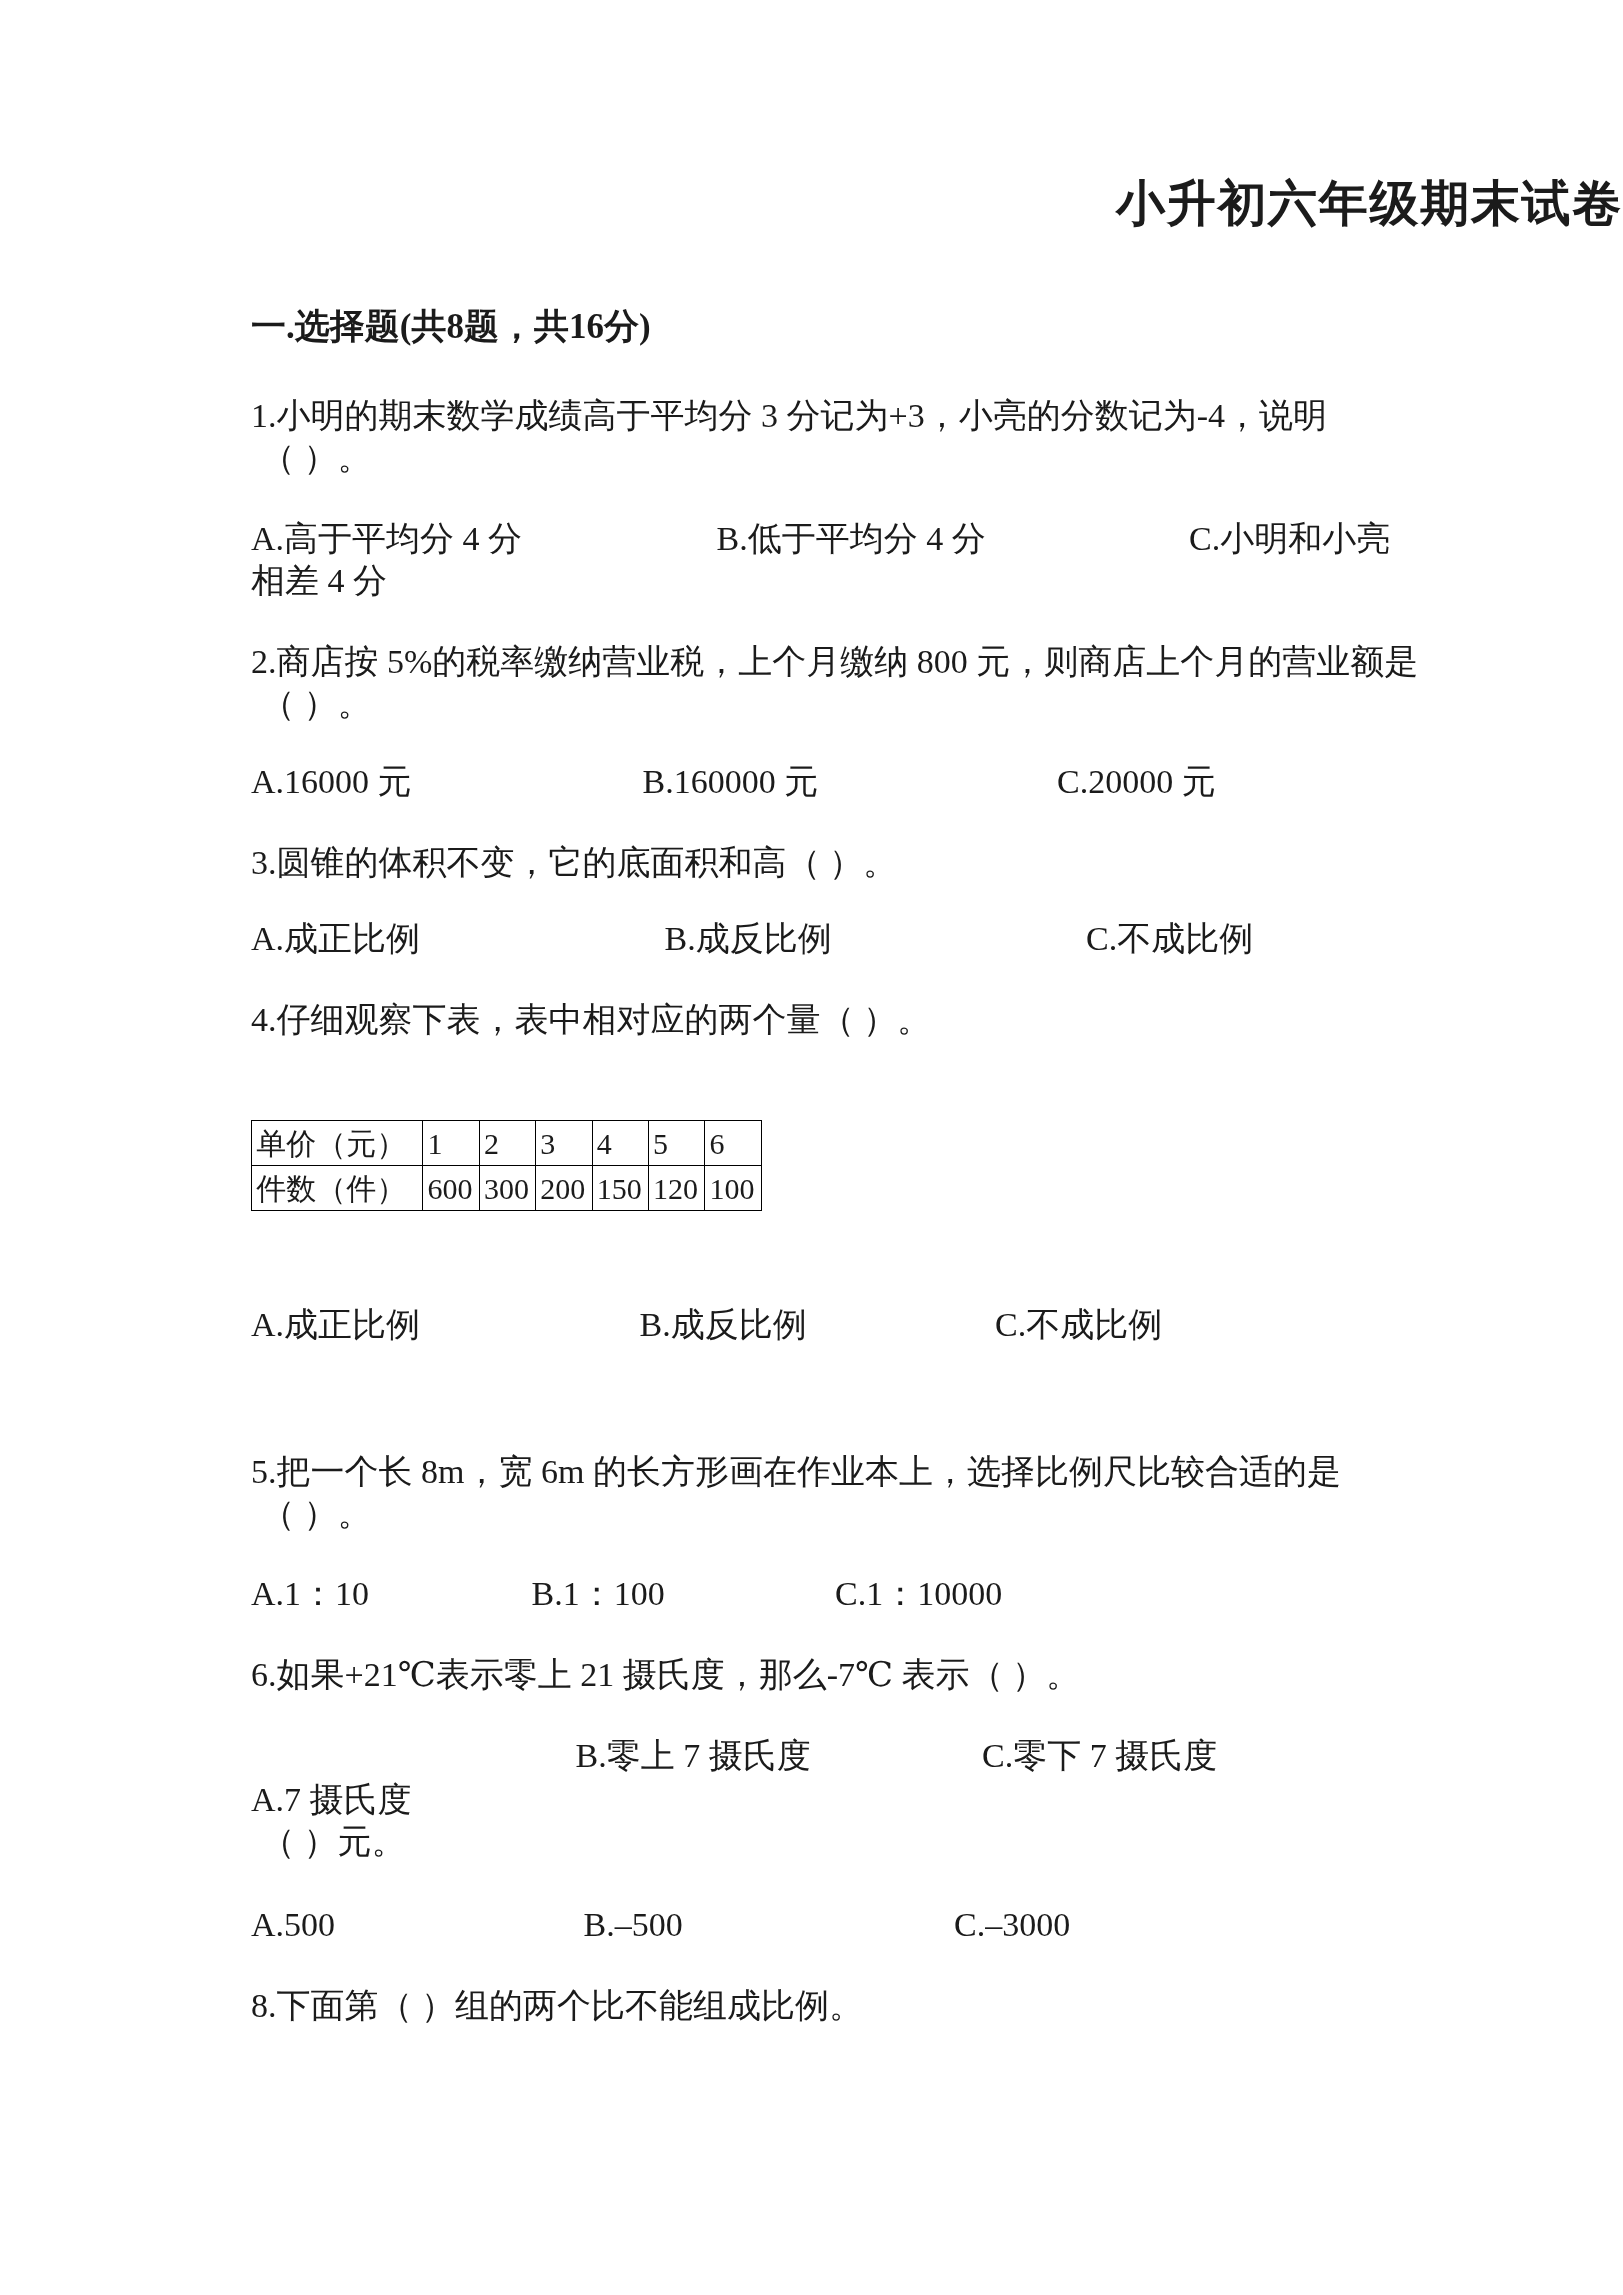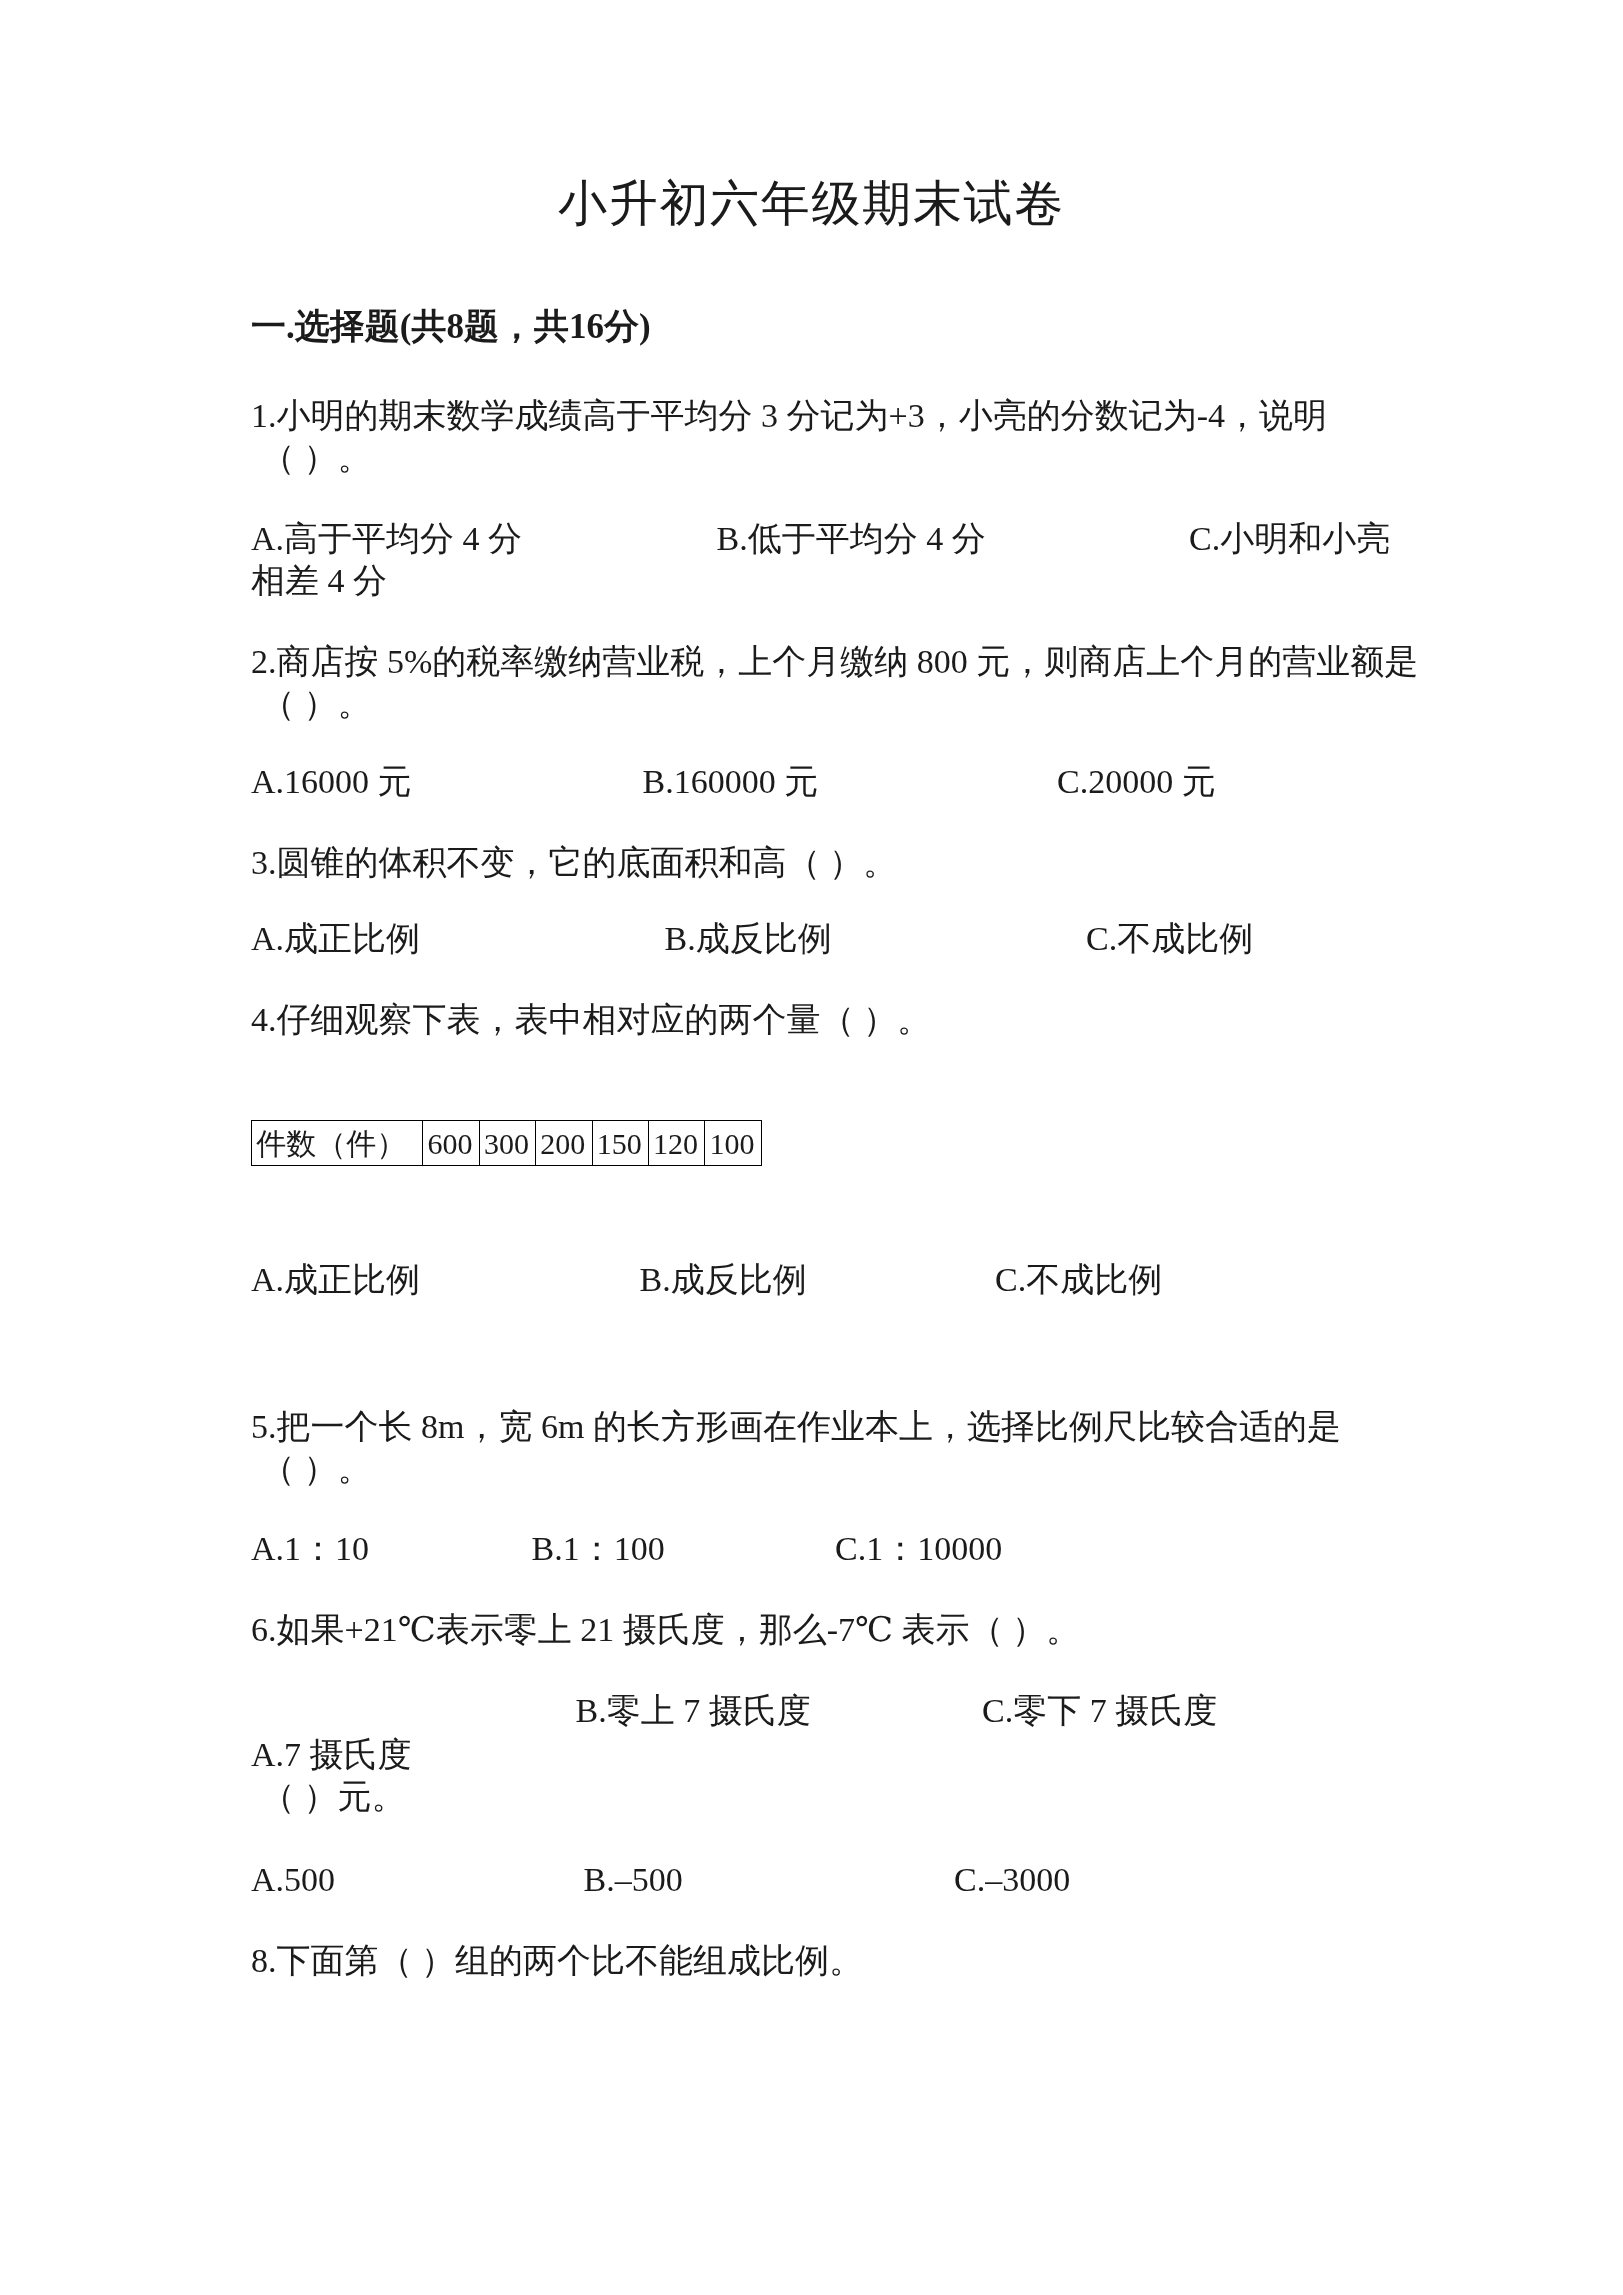--- a/index.html
+++ b/index.html
@@ -4,21 +4,21 @@
 <style>
   html,body{margin:0;padding:0;background:#ffffff;}
   body{
     width:1623px;height:2295px;
     font-family:"Liberation Serif","DejaVu Serif",serif;
     color:#1b1b1b;
     font-size:34px;line-height:42px;
   }
   .page{position:relative;width:1623px;height:2295px;background:#ffffff;overflow:hidden;}
   .title{
-    text-align:center;font-size:49px;line-height:61px;font-weight:normal;
+    text-align:right;font-size:49px;line-height:61px;font-weight:bold;
     padding-top:173px;letter-spacing:1.7px;
   }
   .content{margin-left:251px;margin-right:101px;}
   .section-header{font-weight:bold;margin-top:72px;font-size:35px;}
   .line{margin:0;}
   .indent{padding-left:10px;}
   .mt40{margin-top:34px;}
   .mt42{margin-top:36px;}
   .mt45{margin-top:38px;}
   .mt46{margin-top:39px;}
@@ -77,20 +77,29 @@
     <div class="line mt46">3.圆锥的体积不变，它的底面积和高（      ）。</div>
     <div class="optrow q3o mt40">
       <span class="o1">A.成正比例</span>
       <span class="o2">B.成反比例</span>
       <span class="o3">C.不成比例</span>
     </div>
 
     <div class="line mt46">4.仔细观察下表，表中相对应的两个量（      ）。</div>
     <table class="qtable">
       <tbody>
+          <tr>
+        <td class="label">单价（元）</td>
+        <td class="val">1</td>
+        <td class="val">2</td>
+        <td class="val">3</td>
+        <td class="val">4</td>
+        <td class="val">5</td>
+        <td class="val">6</td>
+      </tr>
       <tr>
         <td class="label">件数（件）</td>
         <td class="val">600</td>
         <td class="val">300</td>
         <td class="val">200</td>
         <td class="val">150</td>
         <td class="val">120</td>
         <td class="val">100</td>
       </tr>
     </tbody>

